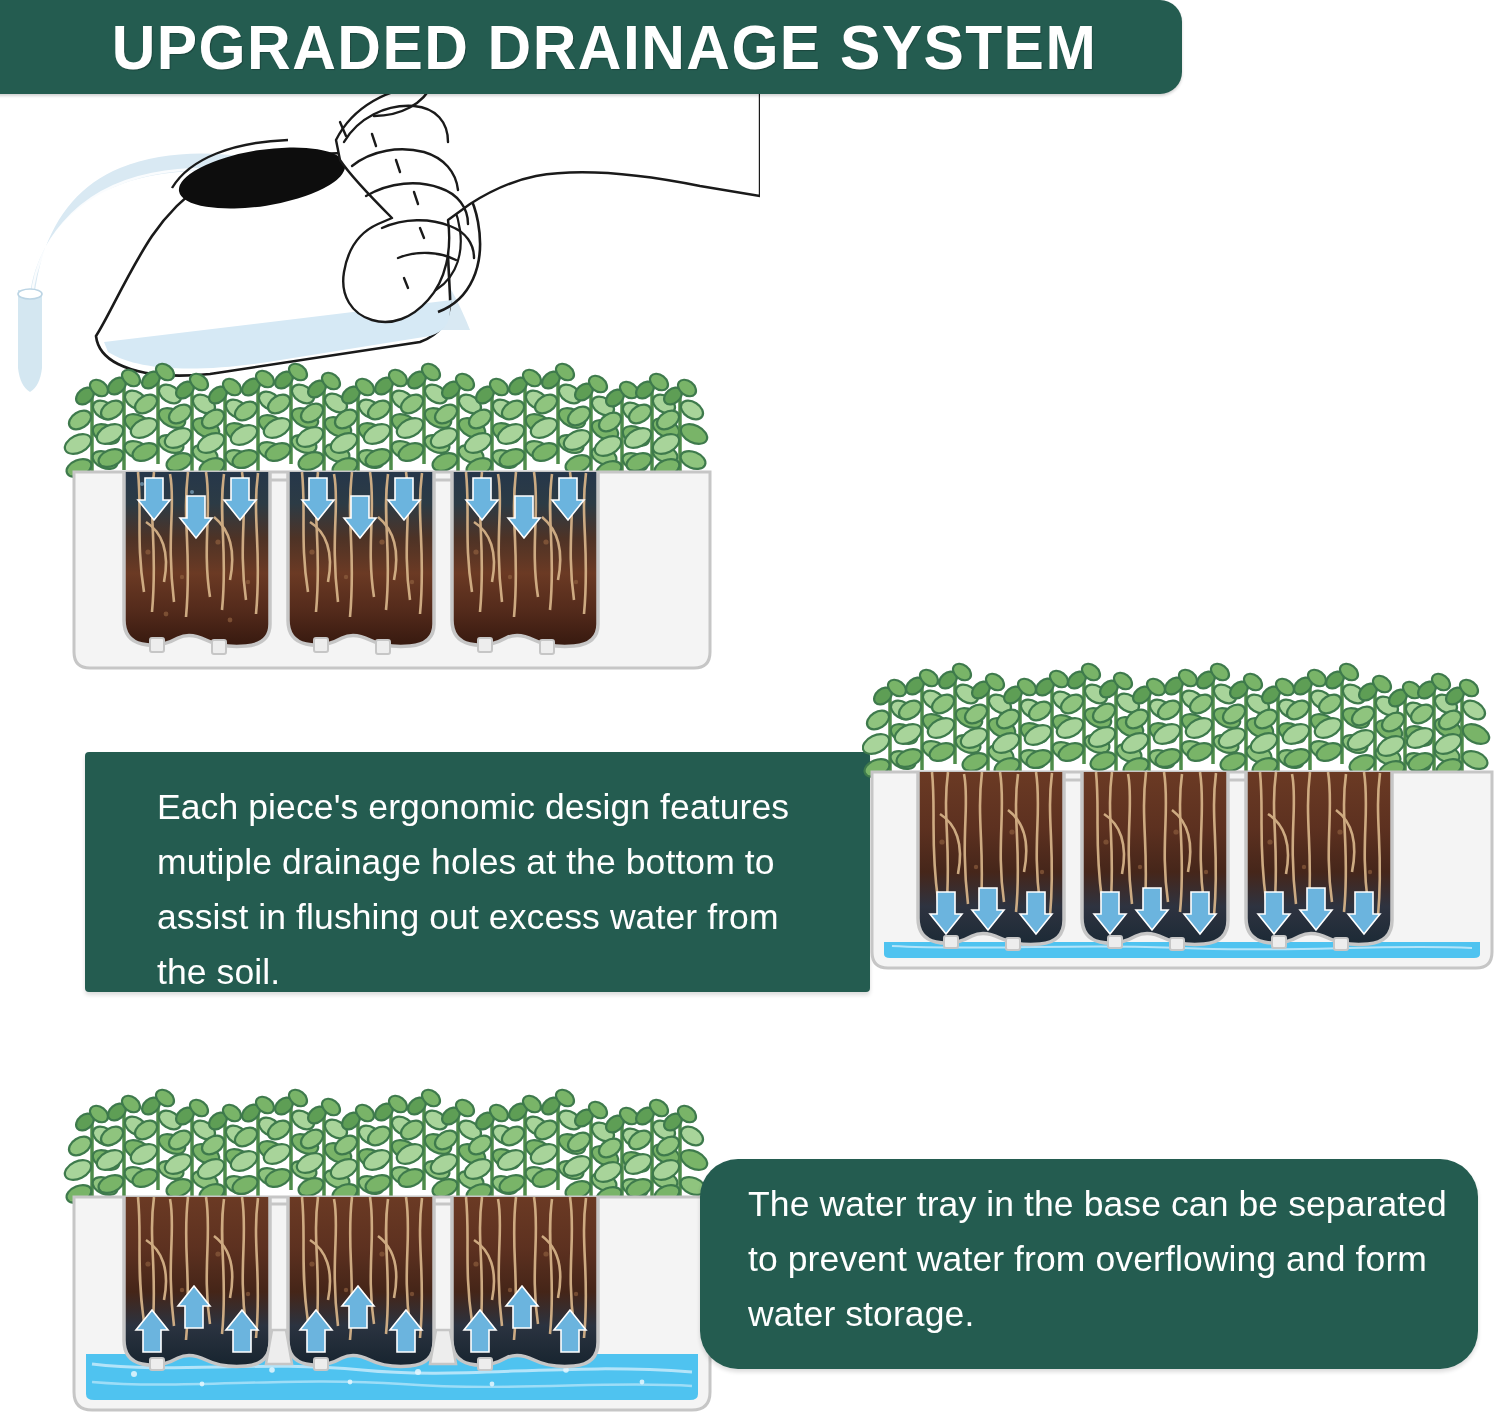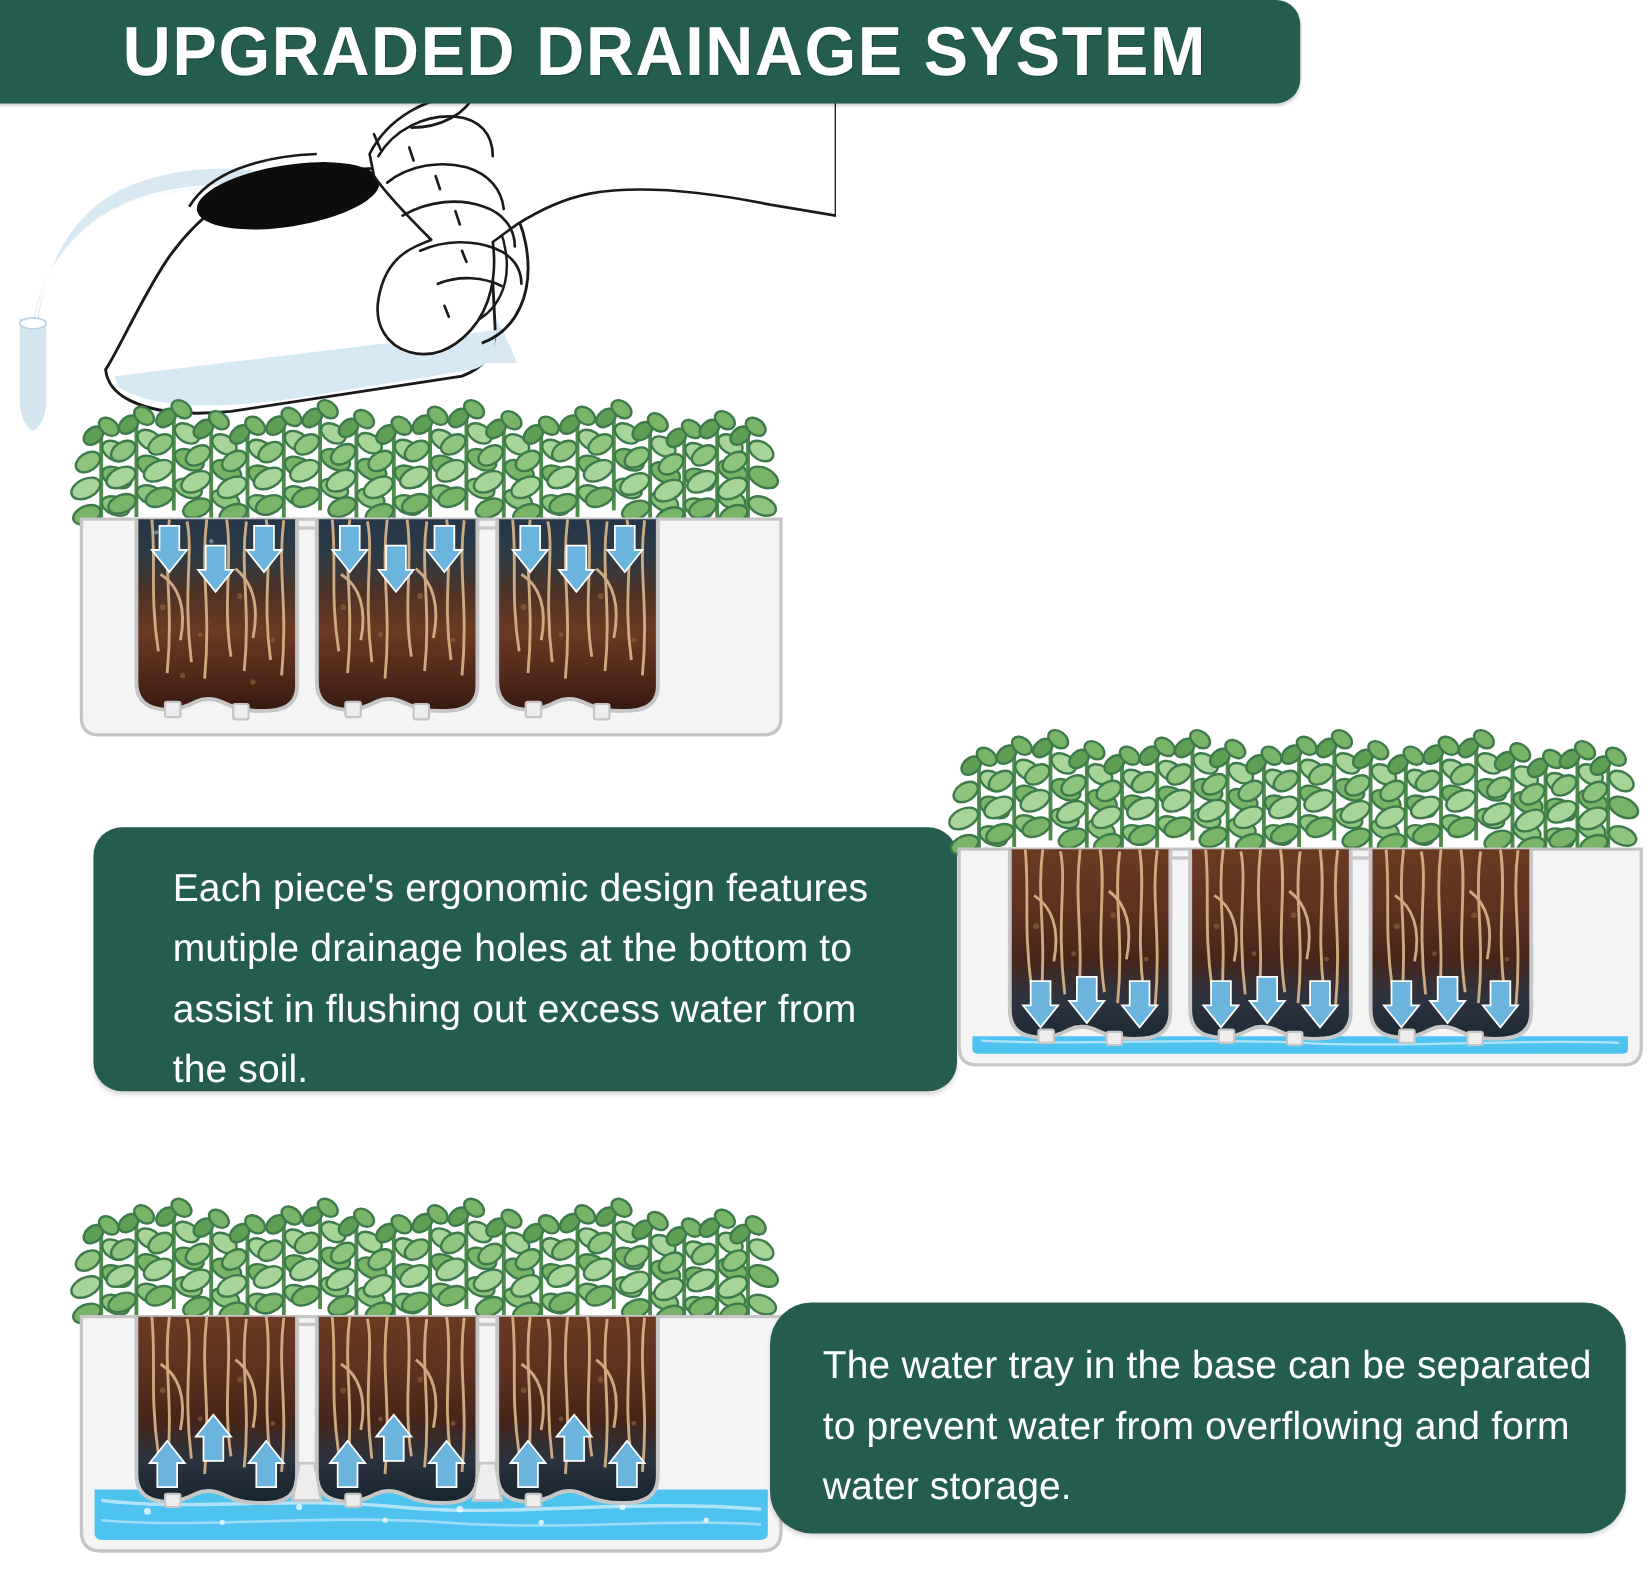--- a/index.html
+++ b/index.html
@@ -37,38 +37,38 @@
     white-space: nowrap;
     transform: scaleX(0.96);
     transform-origin: left center;
     text-shadow: 1px 1px 1px rgba(0,0,0,0.25);
   }
 
   
   .caption-box {
     position: absolute;
     background: #245C50;
-    border-radius: 26px;
+    border-radius: 4px;
     box-shadow: 0 3px 4px rgba(0,0,0,0.14);
     box-sizing: border-box;
   }
   .caption-text {
     color: #ffffff;
     font-size: 35.5px;
     line-height: 55px;
     letter-spacing: 0.1px;
   }
   #caption-box-1 {
     left: 85px; top: 752px; width: 785px; height: 240px;
     padding: 28px 36px 0 72px;
   }
   #caption-box-2 {
-    left: 700px; top: 1184px; width: 778px; height: 210px;
+    left: 700px; top: 1159px; width: 778px; height: 210px;
     border-radius: 38px 38px 38px 38px;
-    padding: 30px 30px 0 48px;
+    padding: 18px 30px 0 48px;
   }
 
   
   .illustration { position: absolute; }
   #planter-top    { left: 62px;  top: 352px;  width: 660px; height: 345px; }
   #planter-mid    { left: 862px; top: 652px;  width: 640px; height: 345px; }
   #planter-bottom { left: 62px;  top: 1082px; width: 660px; height: 345px; }
   #watering-scene { left: 600px; top: 110px;  width: 760px; height: 410px; }
 
   .illustration svg, #watering-scene svg { display: block; width: 100%; height: 100%; }

